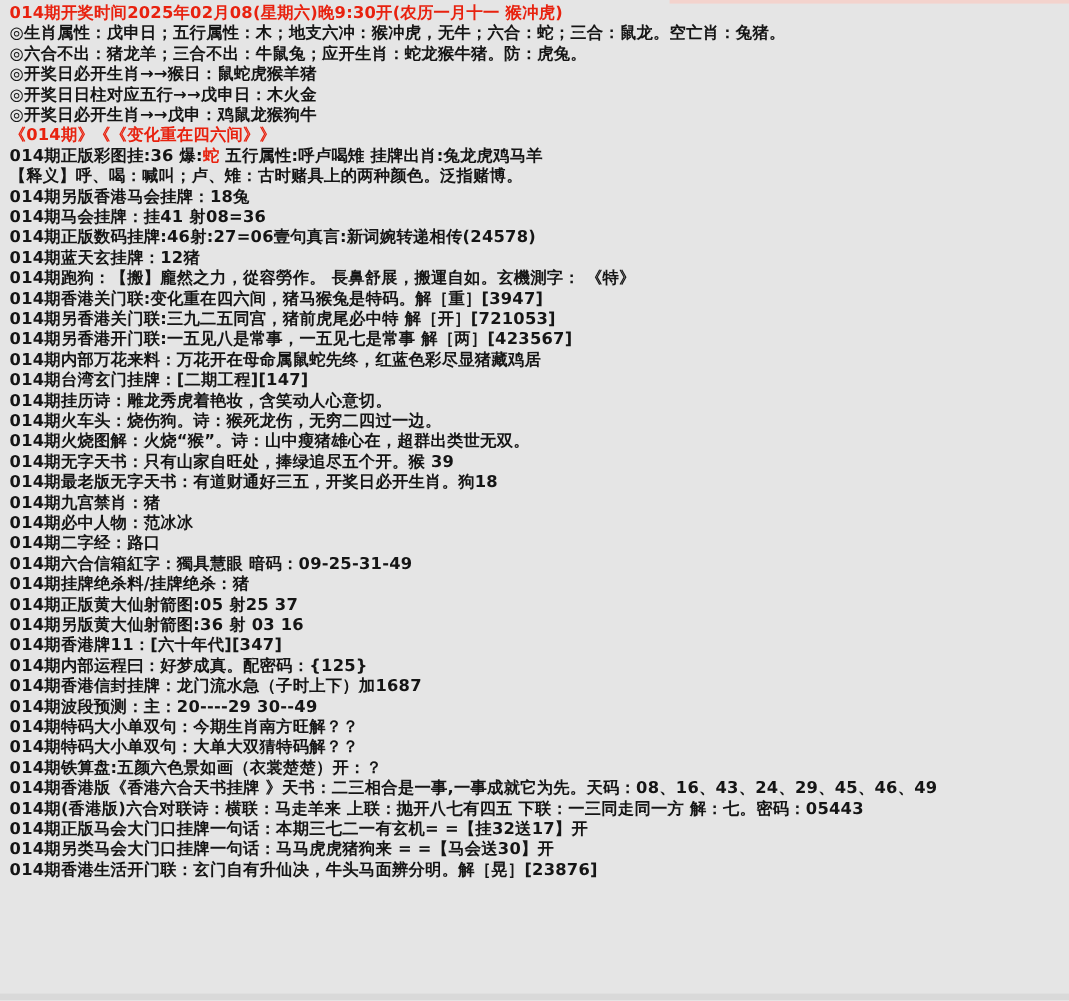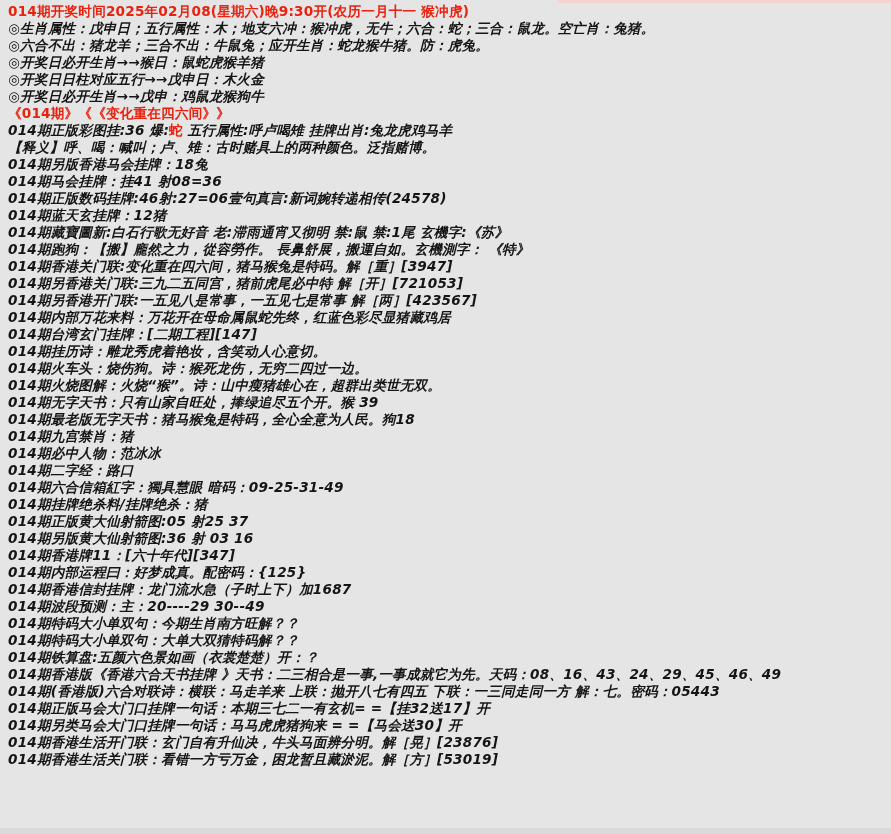--- a/index.html
+++ b/index.html
@@ -31,21 +31,21 @@
   }
   .line {
     height: 17px;
     line-height: 17px;
     font-size: 13.6px;
     font-weight: bold;
     letter-spacing: 0.2px;
     white-space: nowrap;
     color: #151515;
   }
-  .seg-black { color: #151515; font-style: italic; }
+  .seg-black { color: #151515; }
   .seg-red   { color: #e8220f; }
   .bottom-strip {
     position: absolute;
     left: 0;
     bottom: 0;
     width: 100%;
     height: 6px;
     background: #d9d9d9;
   }
 </style>
@@ -61,47 +61,45 @@
       <div class="line"><span class="seg-black">◎开奖日必开生肖→→猴日：鼠蛇虎猴羊猪</span></div>
       <div class="line"><span class="seg-black">◎开奖日日柱对应五行→→戊申日：木火金</span></div>
       <div class="line"><span class="seg-black">◎开奖日必开生肖→→戊申：鸡鼠龙猴狗牛</span></div>
       <div class="line"><span class="seg-red">《014期》《《变化重在四六间》》</span></div>
       <div class="line"><span class="seg-black">014期正版彩图挂:36 爆:</span><span class="seg-red">蛇</span><span class="seg-black"> 五行属性:呼卢喝雉 挂牌出肖:兔龙虎鸡马羊</span></div>
       <div class="line"><span class="seg-black">【释义】呼、喝：喊叫；卢、雉：古时赌具上的两种颜色。泛指赌博。</span></div>
       <div class="line"><span class="seg-black">014期另版香港马会挂牌：18兔</span></div>
       <div class="line"><span class="seg-black">014期马会挂牌：挂41 射08=36</span></div>
       <div class="line"><span class="seg-black">014期正版数码挂牌:46射:27=06壹句真言:新词婉转递相传(24578)</span></div>
       <div class="line"><span class="seg-black">014期蓝天玄挂牌：12猪</span></div>
-      <div class="line"><span class="seg-black">014期藏寶圖新:白石行歌无好音 老:滞雨通宵又彻明 禁:鼠 禁:1尾 玄機字:《苏》</span></div>
       <div class="line"><span class="seg-black">014期跑狗：【搬】龐然之力，從容勞作。 長鼻舒展，搬運自如。玄機測字： 《特》</span></div>
       <div class="line"><span class="seg-black">014期香港关门联:变化重在四六间，猪马猴兔是特码。解［重］[3947]</span></div>
       <div class="line"><span class="seg-black">014期另香港关门联:三九二五同宫，猪前虎尾必中特 解［开］[721053]</span></div>
       <div class="line"><span class="seg-black">014期另香港开门联:一五见八是常事，一五见七是常事 解［两］[423567]</span></div>
       <div class="line"><span class="seg-black">014期内部万花来料：万花开在母命属鼠蛇先终，红蓝色彩尽显猪藏鸡居</span></div>
       <div class="line"><span class="seg-black">014期台湾玄门挂牌：[二期工程][147]</span></div>
       <div class="line"><span class="seg-black">014期挂历诗：雕龙秀虎着艳妆，含笑动人心意切。</span></div>
       <div class="line"><span class="seg-black">014期火车头：烧伤狗。诗：猴死龙伤，无穷二四过一边。</span></div>
       <div class="line"><span class="seg-black">014期火烧图解：火烧“猴”。诗：山中瘦猪雄心在，超群出类世无双。</span></div>
       <div class="line"><span class="seg-black">014期无字天书：只有山家自旺处，捧绿追尽五个开。猴 39</span></div>
-      <div class="line"><span class="seg-black">014期最老版无字天书：猪马猴兔是特码，全心全意为人民。狗18</span></div>
+      <div class="line"><span class="seg-black">014期最老版无字天书：有道财通好三五，开奖日必开生肖。狗18</span></div>
       <div class="line"><span class="seg-black">014期九宫禁肖：猪</span></div>
       <div class="line"><span class="seg-black">014期必中人物：范冰冰</span></div>
       <div class="line"><span class="seg-black">014期二字经：路口</span></div>
       <div class="line"><span class="seg-black">014期六合信箱紅字：獨具慧眼 暗码：09-25-31-49</span></div>
       <div class="line"><span class="seg-black">014期挂牌绝杀料/挂牌绝杀：猪</span></div>
       <div class="line"><span class="seg-black">014期正版黄大仙射箭图:05 射25 37</span></div>
       <div class="line"><span class="seg-black">014期另版黄大仙射箭图:36 射 03 16</span></div>
       <div class="line"><span class="seg-black">014期香港牌11：[六十年代][347]</span></div>
       <div class="line"><span class="seg-black">014期内部运程曰：好梦成真。配密码：{125}</span></div>
       <div class="line"><span class="seg-black">014期香港信封挂牌：龙门流水急（子时上下）加1687</span></div>
       <div class="line"><span class="seg-black">014期波段预测：主：20----29 30--49</span></div>
       <div class="line"><span class="seg-black">014期特码大小单双句：今期生肖南方旺解？？</span></div>
       <div class="line"><span class="seg-black">014期特码大小单双句：大单大双猜特码解？？</span></div>
       <div class="line"><span class="seg-black">014期铁算盘:五颜六色景如画（衣裳楚楚）开：？</span></div>
       <div class="line"><span class="seg-black">014期香港版《香港六合天书挂牌 》天书：二三相合是一事,一事成就它为先。天码：08、16、43、24、29、45、46、49</span></div>
       <div class="line"><span class="seg-black">014期(香港版)六合对联诗：横联：马走羊来 上联：抛开八七有四五 下联：一三同走同一方 解：七。密码：05443</span></div>
       <div class="line"><span class="seg-black">014期正版马会大门口挂牌一句话：本期三七二一有玄机= =【挂32送17】开</span></div>
       <div class="line"><span class="seg-black">014期另类马会大门口挂牌一句话：马马虎虎猪狗来 = =【马会送30】开</span></div>
       <div class="line"><span class="seg-black">014期香港生活开门联：玄门自有升仙决，牛头马面辨分明。解［晃］[23876]</span></div>
-      <div class="line"><span class="seg-black">014期香港生活关门联：看错一方亏万金，困龙暂且藏淤泥。解［方］[53019]</span></div>
     </main>
   <div class="bottom-strip"></div>
 </div>
 
 </body></html>

